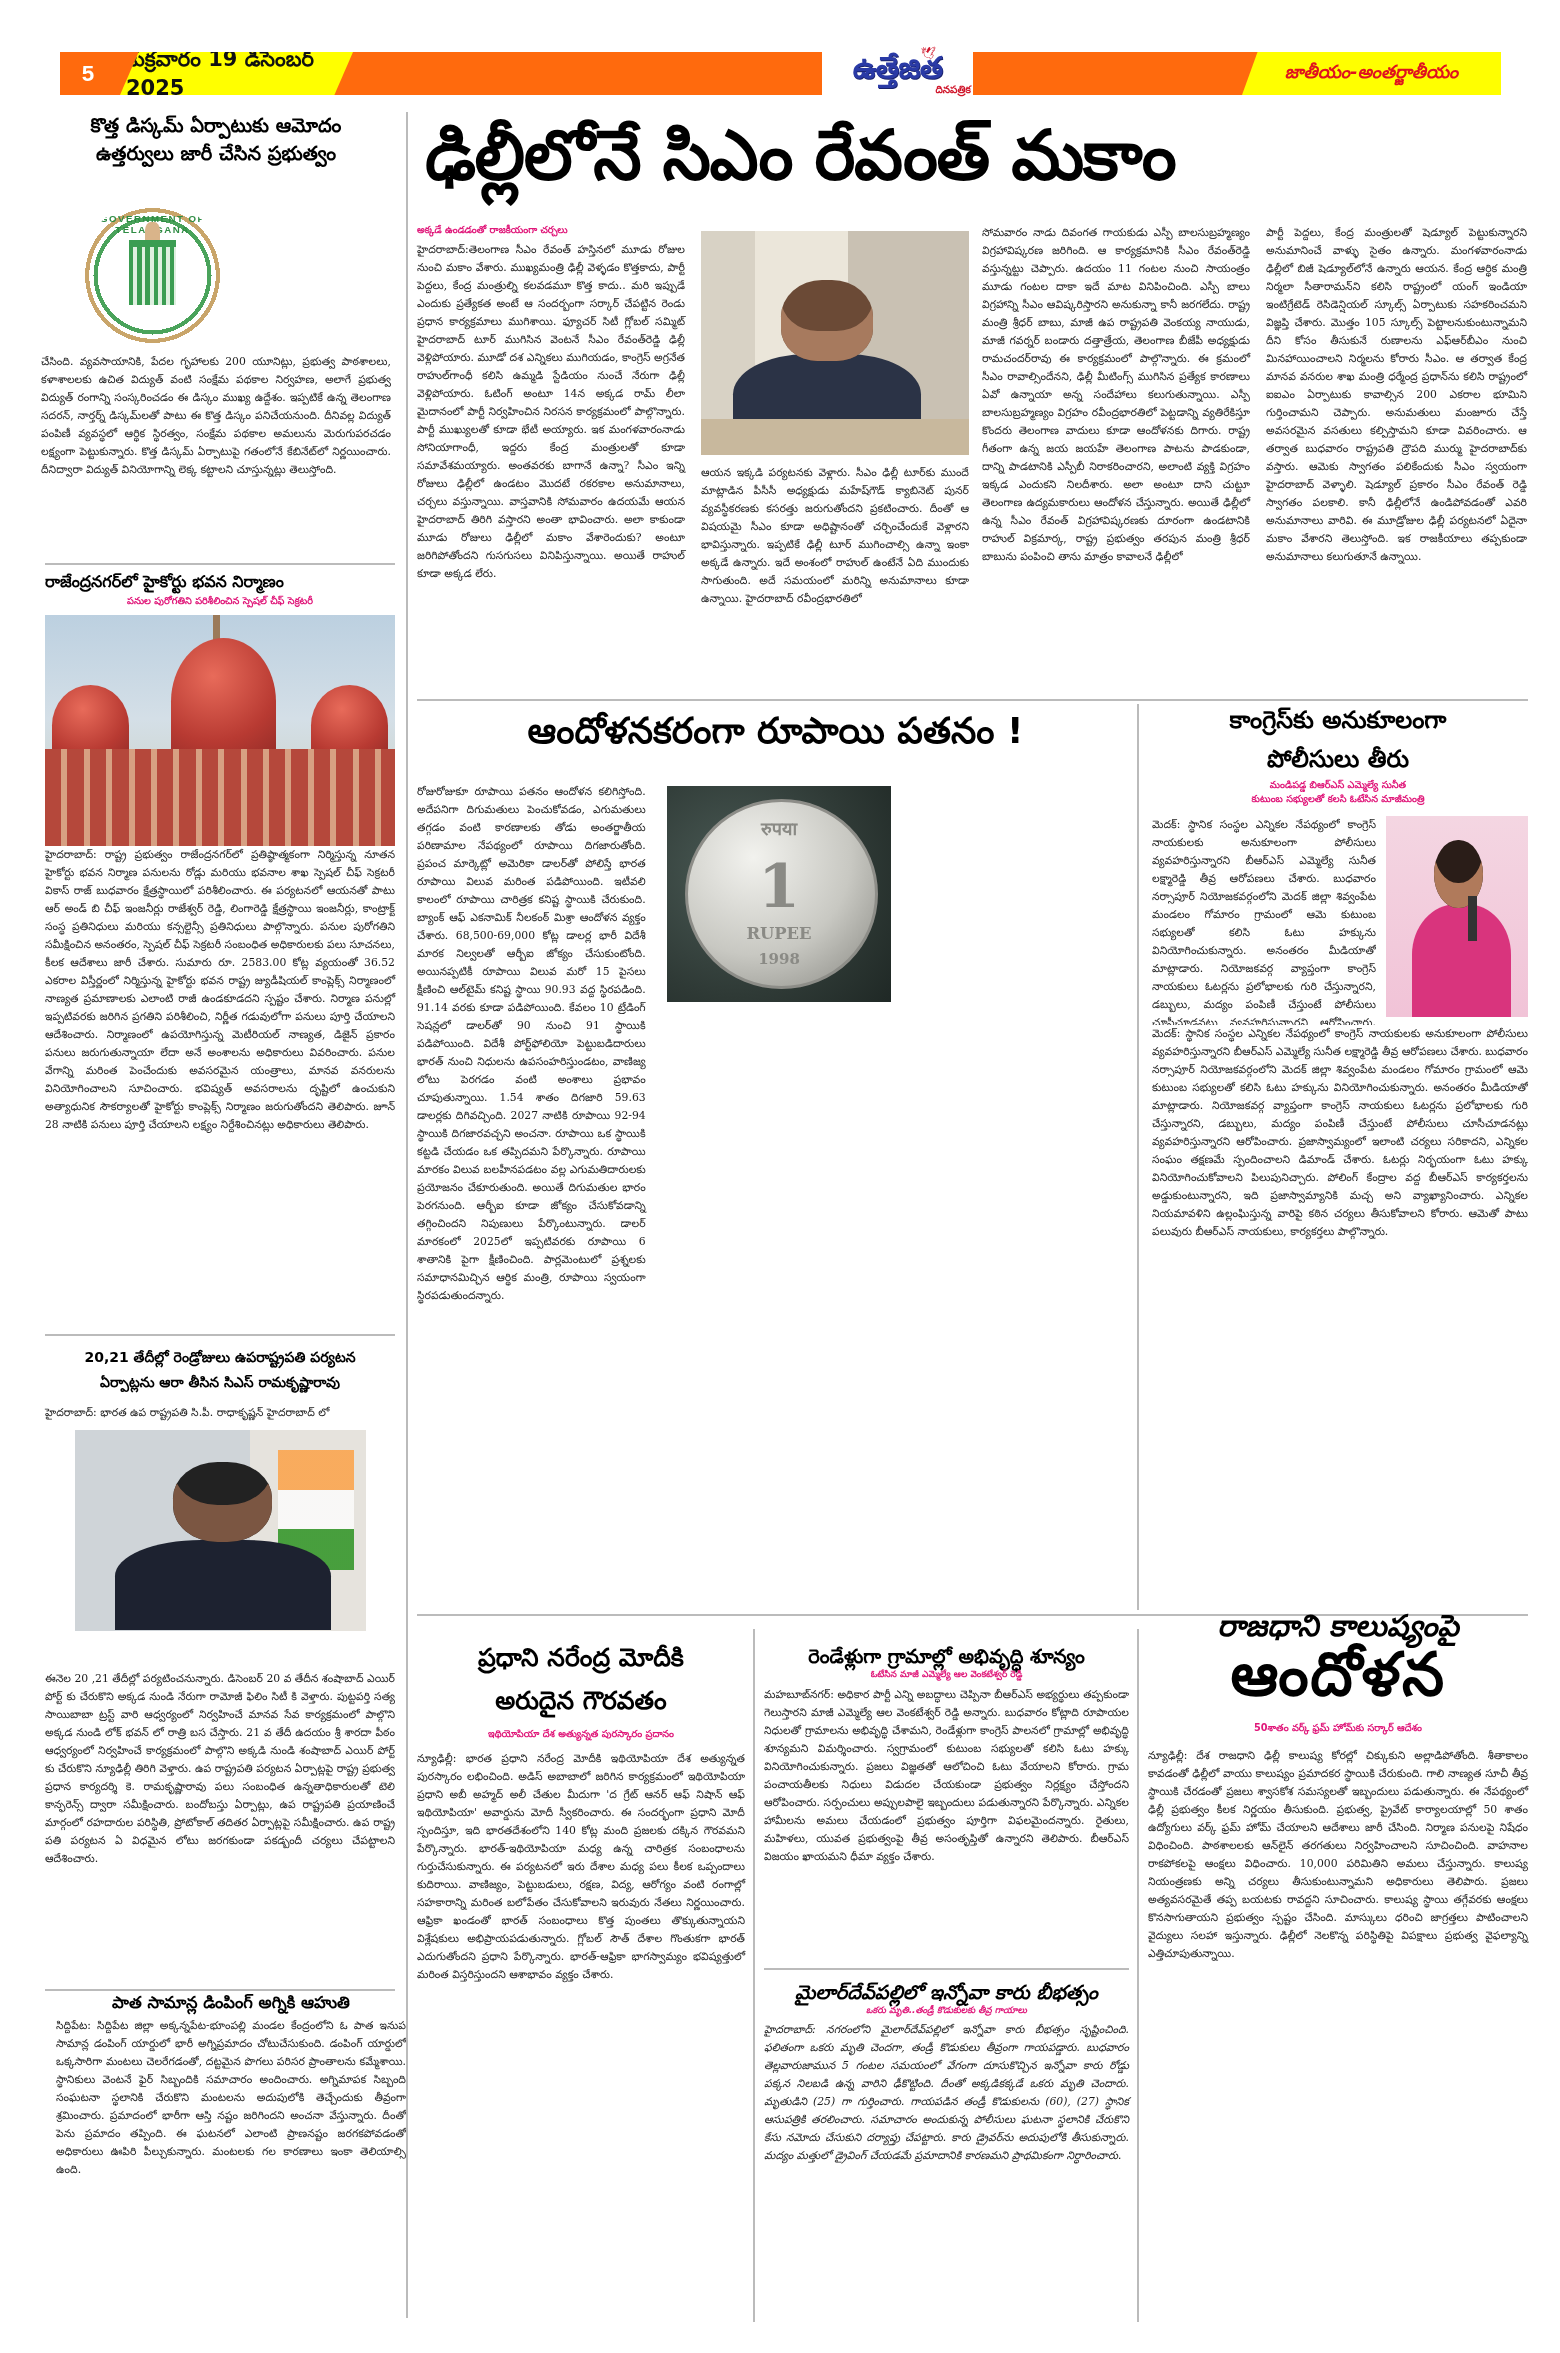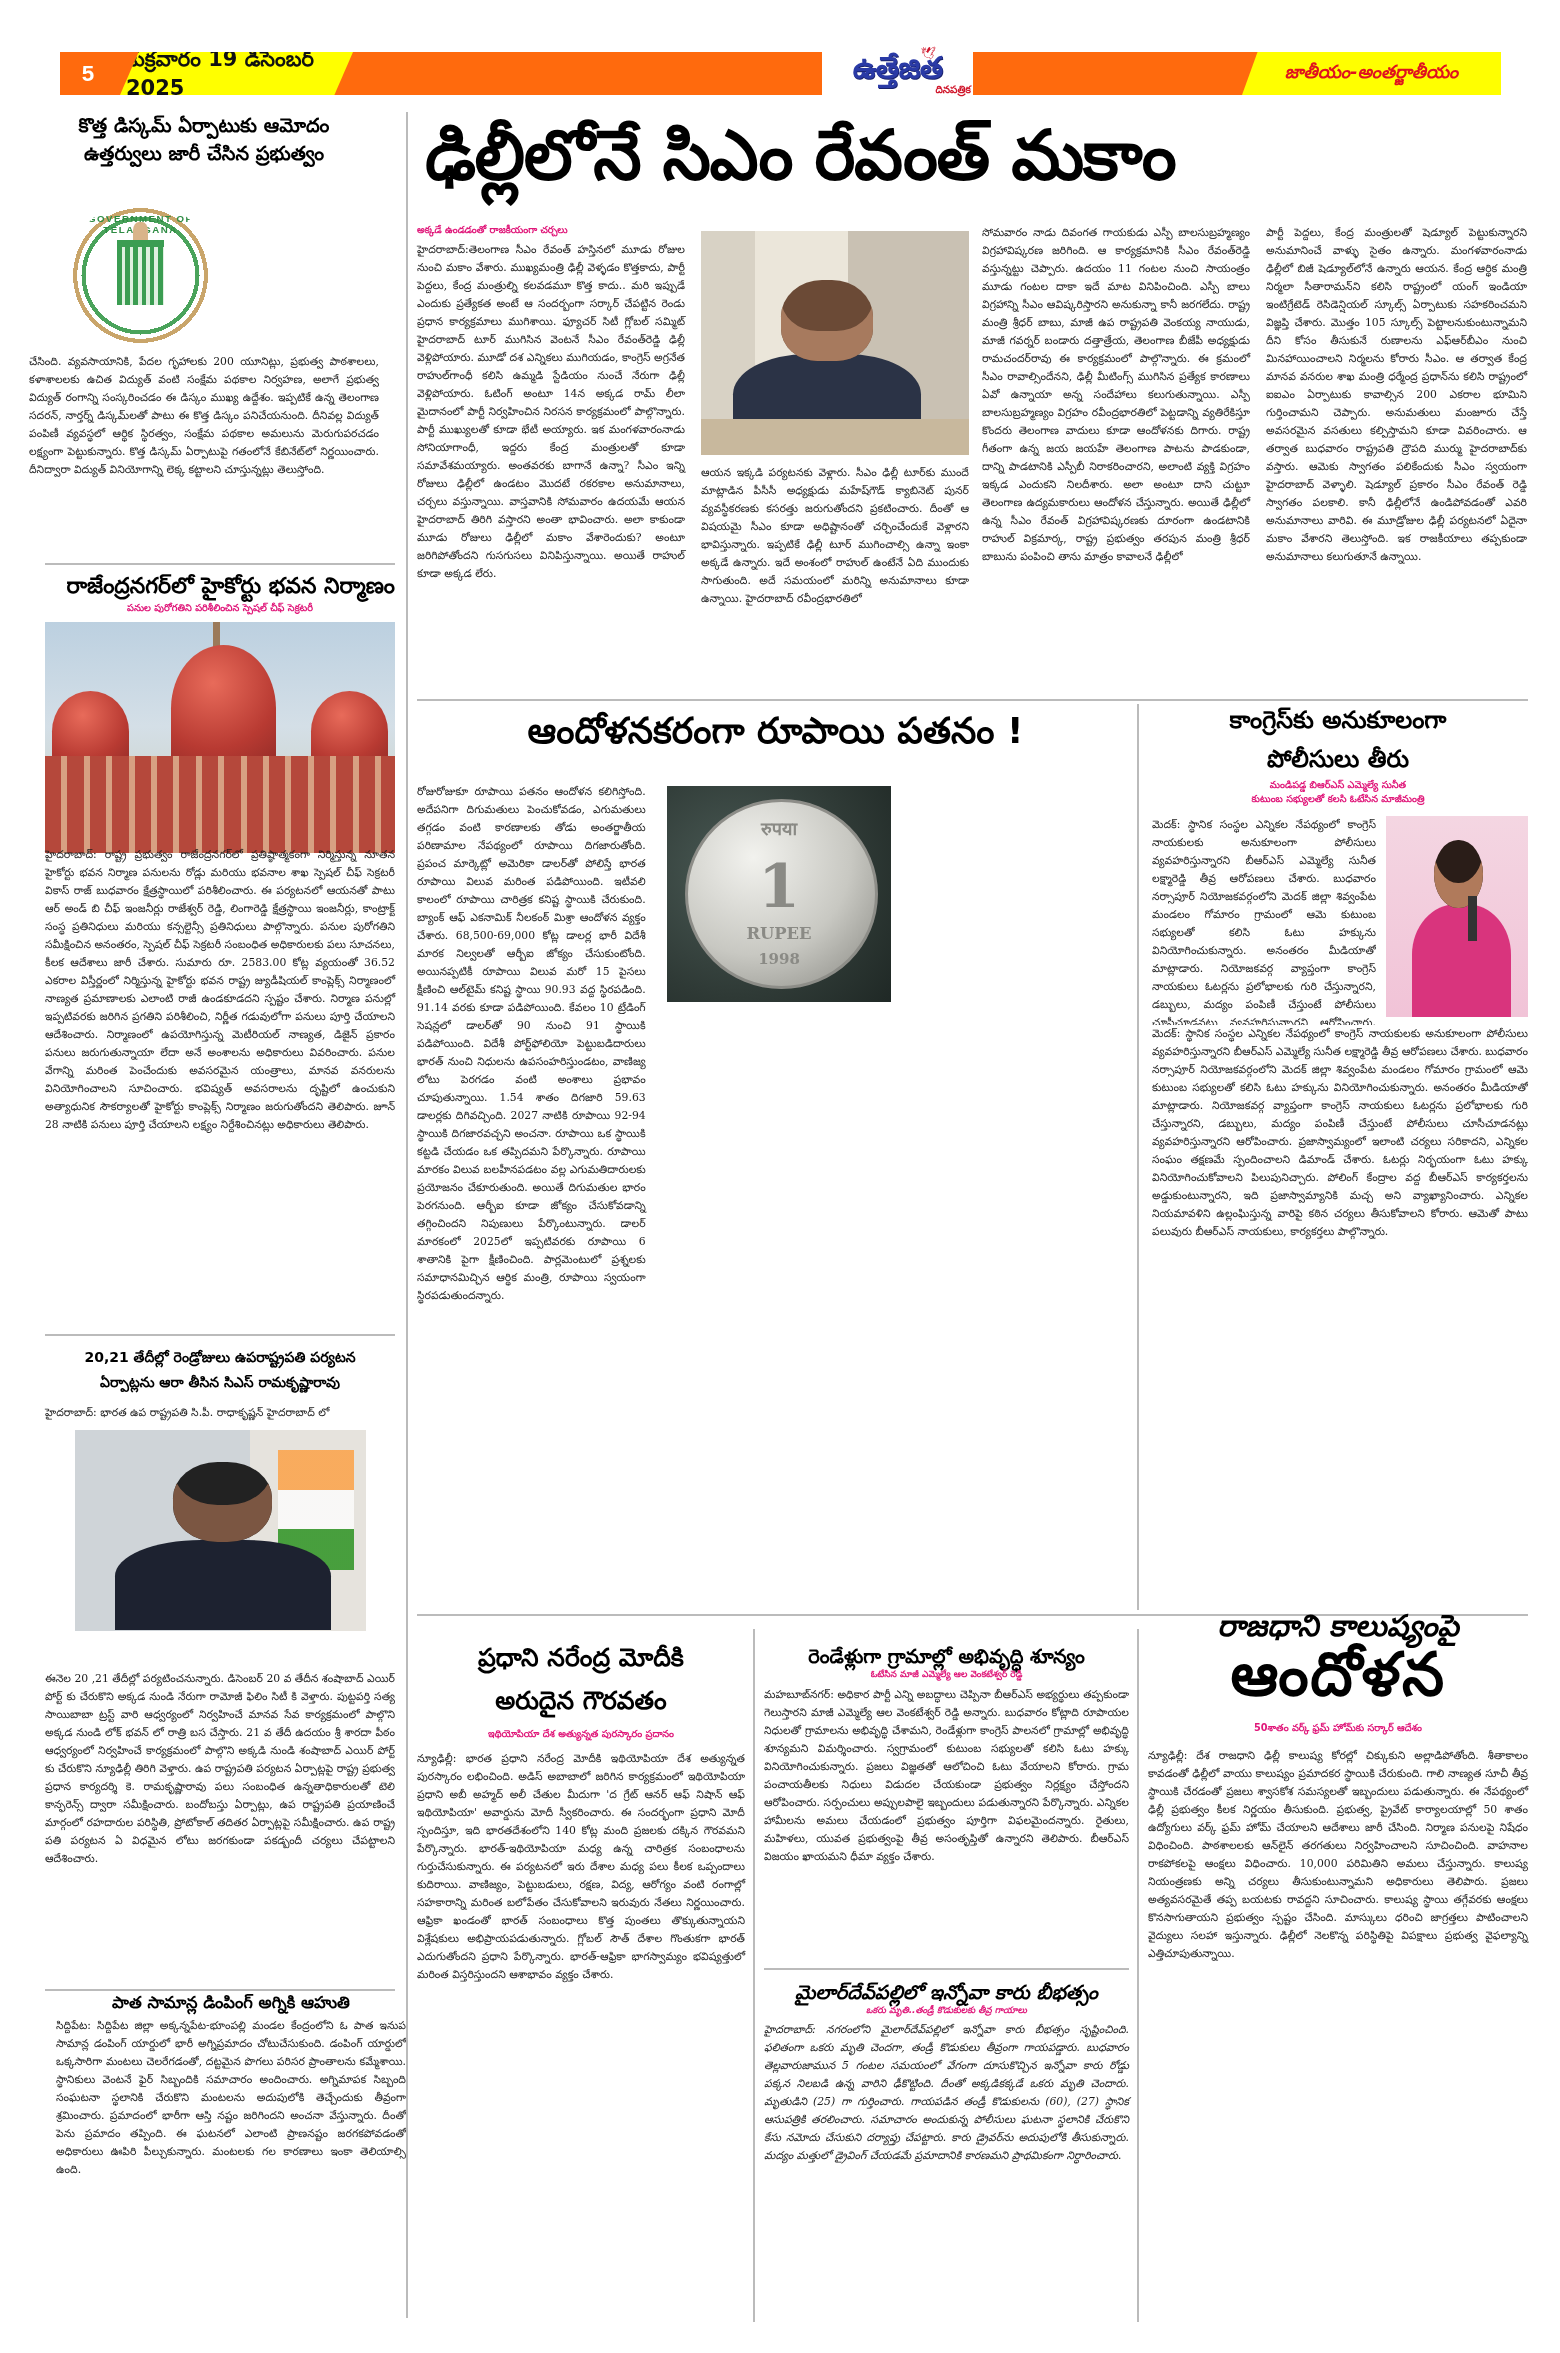--- a/index.html
+++ b/index.html
@@ -67,39 +67,39 @@
       <span>శుక్రవారం 19 డిసెంబర్ 2025</span>
     </div>
   <div class="logo">
     <span class="bird">🕊</span>
     <div class="logo-main">ఉత్తేజిత</div>
     <div class="logo-sub">దినపత్రిక</div>
   </div>
   <div class="section">జాతీయం-అంతర్జాతీయం</div>
 </div>
 
-<div class="abs" style="left:29px; top:112px; width:350px;">
+<div class="abs" style="left:41px; top:112px; width:350px;">
   <div class="head-xl" style="font-size:19.4px; text-align:center; line-height:28px;">
     <div>కొత్త డిస్కమ్ ఏర్పాటుకు ఆమోదం</div>
     <div>ఉత్తర్వులు జారీ చేసిన ప్రభుత్వం</div>
   </div>
   <div style="display:flex; margin-top:10.4px;">
     <div class="photo seal" style="position:relative; width:149px; height:149px; margin-left:37px; margin-top:22.4px;">
       <div class="ring-text">GOVERNMENT OF TELANGANA</div>
       <div class="lion"></div>
       <div class="gate"></div>
     </div>
   </div>
   <div class="body" style="margin-top:3px;">చేసింది. వ్యవసాయానికి, పేదల గృహాలకు 200 యూనిట్లు, ప్రభుత్వ పాఠశాలలు, కళాశాలలకు ఉచిత విద్యుత్ వంటి సంక్షేమ పథకాల నిర్వహణ, అలాగే ప్రభుత్వ విద్యుత్ రంగాన్ని సంస్కరించడం ఈ డిస్కం ముఖ్య ఉద్దేశం. ఇప్పటికే ఉన్న తెలంగాణ సదరన్, నార్తర్న్ డిస్కమ్‌లతో పాటు ఈ కొత్త డిస్కం పనిచేయనుంది. దీనివల్ల విద్యుత్ పంపిణీ వ్యవస్థలో ఆర్థిక స్థిరత్వం, సంక్షేమ పథకాల అమలును మెరుగుపరచడం లక్ష్యంగా పెట్టుకున్నారు. కొత్త డిస్కమ్ ఏర్పాటుపై గతంలోనే కేబినేట్‌లో నిర్ణయించారు. దీనిద్వారా విద్యుత్ వినియోగాన్ని లెక్క కట్టాలని చూస్తున్నట్లు తెలుస్తోంది.</div>
 </div>
 
 <div class="hrule" style="left:45px; top:563px; width:350px;"></div>
 
 <div class="abs" style="left:45px; top:574px; width:350px;">
-  <div class="head-xl" style="font-size:22px; text-align:right;">రాజేంద్రనగర్‌లో హైకోర్టు భవన నిర్మాణం</div>
+  <div class="head-xl" style="font-size:16px; text-align:left;">రాజేంద్రనగర్‌లో హైకోర్టు భవన నిర్మాణం</div>
   <div class="deck" style="font-size:9.7px; margin-top:4.5px;">పనుల పురోగతిని పరిశీలించిన స్పెషల్ చీఫ్ సెక్రటరీ</div>
   <div class="photo court" style="position:relative; width:350px; height:231px; margin-top:6px;">
     <div class="flag"></div>
     <div class="dome" style="left:36%; top:10%; width:30%; height:55%;"></div>
     <div class="dome" style="left:2%; top:30%; width:22%; height:35%;"></div>
     <div class="dome" style="left:76%; top:30%; width:22%; height:35%;"></div>
     <div class="wall"></div>
   </div>
 </div>
 <div class="body abs" style="left:45px; top:846px; width:350px;">హైదరాబాద్: రాష్ట్ర ప్రభుత్వం రాజేంద్రనగర్‌లో ప్రతిష్ఠాత్మకంగా నిర్మిస్తున్న నూతన హైకోర్టు భవన నిర్మాణ పనులను రోడ్లు మరియు భవనాల శాఖ స్పెషల్ చీఫ్ సెక్రటరీ వికాస్ రాజ్ బుధవారం క్షేత్రస్థాయిలో పరిశీలించారు. ఈ పర్యటనలో ఆయనతో పాటు ఆర్ అండ్ బి చీఫ్ ఇంజనీర్లు రాజేశ్వర్ రెడ్డి, లింగారెడ్డి క్షేత్రస్థాయి ఇంజనీర్లు, కాంట్రాక్ట్ సంస్థ ప్రతినిధులు మరియు కన్సల్టెన్సీ ప్రతినిధులు పాల్గొన్నారు. పనుల పురోగతిని సమీక్షించిన అనంతరం, స్పెషల్ చీఫ్ సెక్రటరీ సంబంధిత అధికారులకు పలు సూచనలు, కీలక ఆదేశాలు జారీ చేశారు. సుమారు రూ. 2583.00 కోట్ల వ్యయంతో 36.52 ఎకరాల విస్తీర్ణంలో నిర్మిస్తున్న హైకోర్టు భవన రాష్ట్ర జ్యుడీషియల్ కాంప్లెక్స్ నిర్మాణంలో నాణ్యత ప్రమాణాలకు ఎలాంటి రాజీ ఉండకూడదని స్పష్టం చేశారు. నిర్మాణ పనుల్లో ఇప్పటివరకు జరిగిన ప్రగతిని పరిశీలించి, నిర్ణీత గడువులోగా పనులు పూర్తి చేయాలని ఆదేశించారు. నిర్మాణంలో ఉపయోగిస్తున్న మెటీరియల్ నాణ్యత, డిజైన్ ప్రకారం పనులు జరుగుతున్నాయా లేదా అనే అంశాలను అధికారులు వివరించారు. పనుల వేగాన్ని మరింత పెంచేందుకు అవసరమైన యంత్రాలు, మానవ వనరులను వినియోగించాలని సూచించారు. భవిష్యత్ అవసరాలను దృష్టిలో ఉంచుకుని అత్యాధునిక సౌకర్యాలతో హైకోర్టు కాంప్లెక్స్ నిర్మాణం జరుగుతోందని తెలిపారు. జూన్ 28 నాటికి పనులు పూర్తి చేయాలని లక్ష్యం నిర్దేశించినట్లు అధికారులు తెలిపారు.</div>

